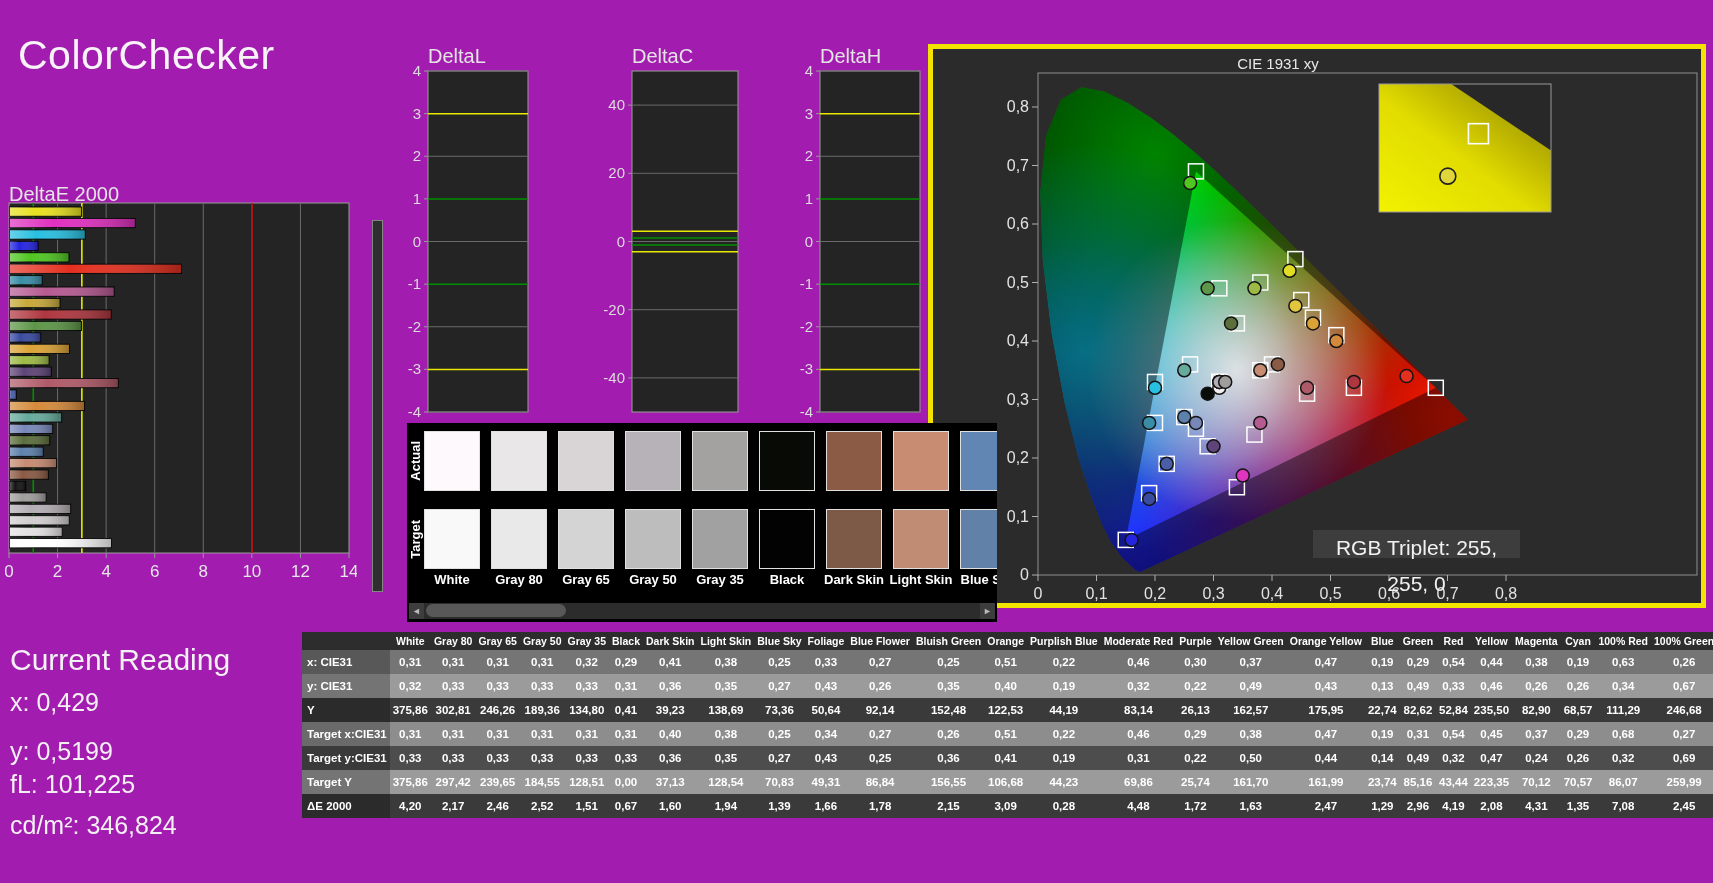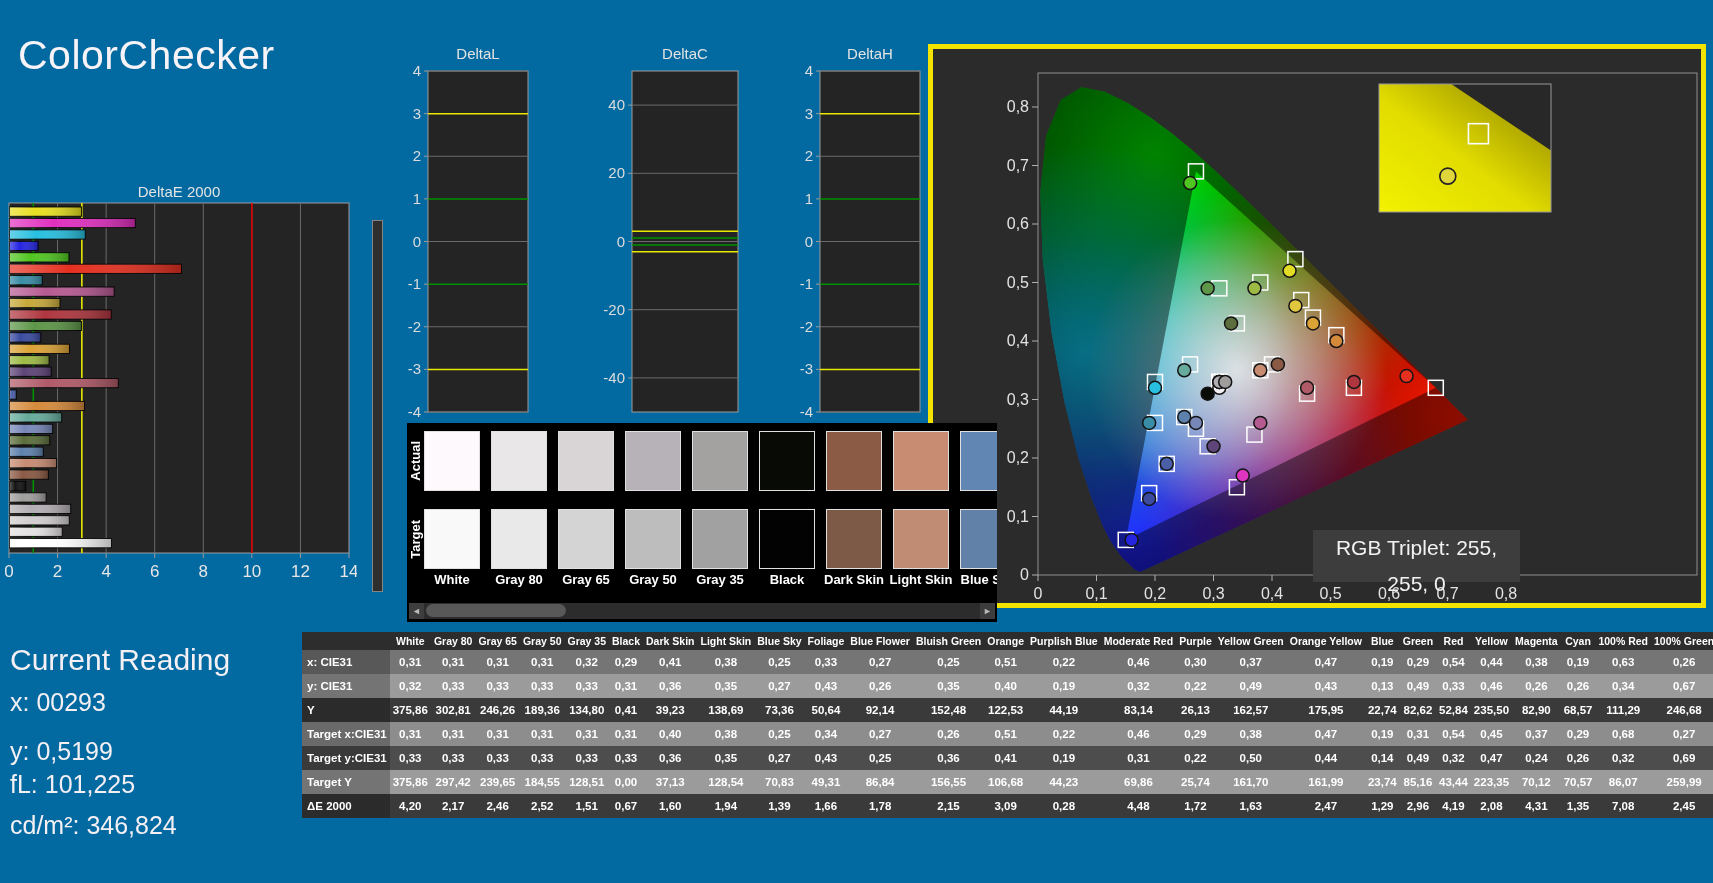--- a/index.html
+++ b/index.html
@@ -1,43 +1,43 @@
 <!DOCTYPE html>
 <html><head>
 <meta charset="utf-8">
 <style>
   html,body{margin:0;padding:0;background:#2a2a2a;}
-  #stage{position:relative;width:1713px;height:883px;background:#0369a1;overflow:hidden;
+  #stage{position:relative;width:1713px;height:883px;background:#a21caf;overflow:hidden;
          font-family:"Liberation Sans",sans-serif;color:#f0f0f0;}
   .abs{position:absolute;}
   #page-title{left:18px;top:32px;font-size:41px;color:#f7f3f7;letter-spacing:.5px;}
   #avg-line{left:30px;top:100px;width:320px;text-align:center;font-size:27px;color:#f4f0f4;}
   #max-line{left:30px;top:139px;width:320px;text-align:center;font-size:27px;color:#f4f0f4;}
-  .chart-title{font-size:15px;color:#e4e4e4;text-align:center;}
+  .chart-title{font-size:20px;color:#e4e4e4;}
   #deltae-title{left:9px;top:183px;width:340px;}
   #deltal-title{left:428px;top:45px;width:100px;}
   #deltac-title{left:632px;top:45px;width:106px;}
   #deltah-title{left:820px;top:45px;width:100px;}
   svg{display:block;}
   svg text{font-family:"Liberation Sans",sans-serif;}
   #side-strip{left:372px;top:220px;width:9px;height:370px;background:#2e2e2e;border:1px solid #858585;}
   
   #swatch-panel{left:407px;top:423px;width:590px;height:199px;background:#000;overflow:hidden;z-index:5;}
   .rot-label{position:absolute;left:0;width:16px;height:60px;display:flex;align-items:center;justify-content:center;}
   .rot-label span{writing-mode:vertical-rl;transform:rotate(180deg);font-size:13px;font-weight:bold;color:#fff;}
   .swatch{position:absolute;width:56px;height:60px;border:1px solid #e0e0e0;box-sizing:border-box;}
   .swatch-label{position:absolute;width:70px;text-align:center;font-size:13px;font-weight:bold;color:#fff;top:149px;}
   #swatch-scrollbar{position:absolute;left:2px;top:180px;width:586px;height:16px;background:#2c2c2c;}
   .scroll-btn{position:absolute;top:0;width:15px;height:16px;background:#3d3d3d;color:#b9b9b9;font-size:9px;
               display:flex;align-items:center;justify-content:center;}
   #scroll-thumb{position:absolute;left:17px;top:1px;width:140px;height:13px;background:#585858;border-radius:7px;}
   
   #cie-panel{left:928px;top:44px;width:768px;height:554px;background:#2b2b2b;border:5px solid #f2e400;}
   #cie-title{position:absolute;left:160px;top:6px;width:370px;text-align:center;font-size:15px;color:#e8e8e8;}
-  #rgb-triplet{position:absolute;left:380px;top:481px;width:207px;height:52px;background:#3d3d3d;
+  #rgb-triplet{position:absolute;left:380px;top:481px;width:207px;height:28px;background:#3d3d3d;
                text-align:center;line-height:36px;font-size:21px;color:#f2f2f2;}
   
   #current-title{left:10px;top:643px;font-size:30px;color:#f4f0f4;}
   .cr-item{left:10px;font-size:25px;color:#f4f0f4;}
   
   #measurement-table{position:absolute;left:302px;top:632px;width:1409px;border-collapse:collapse;table-layout:auto;}
   #measurement-table th,#measurement-table td{white-space:nowrap;padding:1px 3px;text-align:center;color:#fff;}
   #measurement-table thead th{background:#2d2d2d;font-size:10.5px;font-weight:600;height:16px;}
   #measurement-table tbody td{font-size:11.5px;font-weight:600;height:22px;}
   #measurement-table tbody th{font-size:11.5px;font-weight:600;text-align:left;padding-left:5px;height:22px;
@@ -233,20 +233,21 @@
       <text x="28" y="271.75" text-anchor="end" fill="#dcdcdc" font-size="15">-2</text>
       <line x1="31" y1="309.375" x2="35" y2="309.375" stroke="#9b9b9b"></line>
       <text x="28" y="314.375" text-anchor="end" fill="#dcdcdc" font-size="15">-3</text>
       <line x1="31" y1="352" x2="35" y2="352" stroke="#9b9b9b"></line>
       <text x="28" y="357" text-anchor="end" fill="#dcdcdc" font-size="15">-4</text>
     </svg>
 
   <div class="abs" id="side-strip"></div>
 
   <div class="abs" id="cie-panel">
+    <div id="cie-title">CIE 1931 xy</div>
     <svg id="cie-svg" width="768" height="554">
         <defs>
           <clipPath id="clip-hs">
             <path d="M206.8,523.1L202.1,520.7L196.6,515.6L189.2,508.6L177.6,492.2L169.1,475.2L158.4,448.4L145.2,408.6L131.6,353.4L118.7,284.6L109.8,211.0L107.3,142.9L113.1,87.1L127.8,51.0L148.5,38.2L171.8,42.7L195.5,54.5L217.8,68.8L239.3,84.7L260.5,102.3L281.4,121.0L302.3,140.5L323.3,160.7L344.1,181.1L364.8,201.5L385.1,221.7L404.8,241.3L423.7,260.2L441.5,277.8L457.7,294.0L471.8,308.1L484.2,320.4L494.5,330.6L509.5,345.6L519.1,355.2L525.6,361.7L530.3,366.3L534.8,370.8Z"></path>
           </clipPath>
           <clipPath id="clip-tri">
             <path d="M502.8,338.8L263.0,122.4L192.8,490.9Z"></path>
           </clipPath>
           <radialGradient id="gG" cx="222" cy="104.80000000000001" r="330" gradientUnits="userSpaceOnUse">
             <stop offset="0%" stop-color="#00f000"></stop>
@@ -437,21 +438,21 @@
         <div class="swatch-label" style="left: 546px;">Blue Sky</div>
       </div>
     <div id="swatch-scrollbar">
       <div class="scroll-btn" style="left:0;">◄</div>
       <div id="scroll-thumb"></div>
       <div class="scroll-btn" style="right:0;">►</div>
     </div>
   </div>
 
   <div class="abs" id="current-title">Current Reading</div>
-  <div class="abs cr-item" style="top:688px;">x: 00293</div>
+  <div class="abs cr-item" style="top:688px;">x: 0,429</div>
   <div class="abs cr-item" style="top:712px;margin-top:25px;">y: 0,5199</div>
   <div class="abs cr-item" style="top:770px;">fL: 101,225</div>
   <div class="abs cr-item" style="top:811px;">cd/m²: 346,824</div>
 
   <table id="measurement-table">
     <thead>
         <tr>
           <th></th>
           <th>White</th>
           <th>Gray 80</th>

